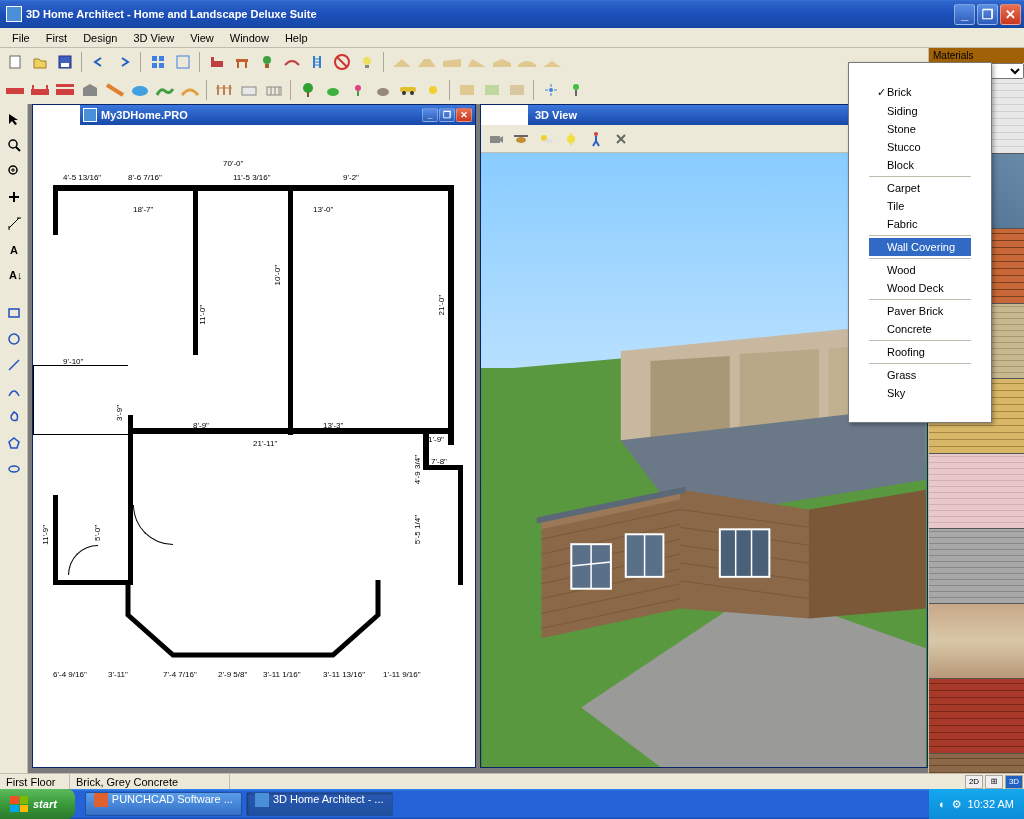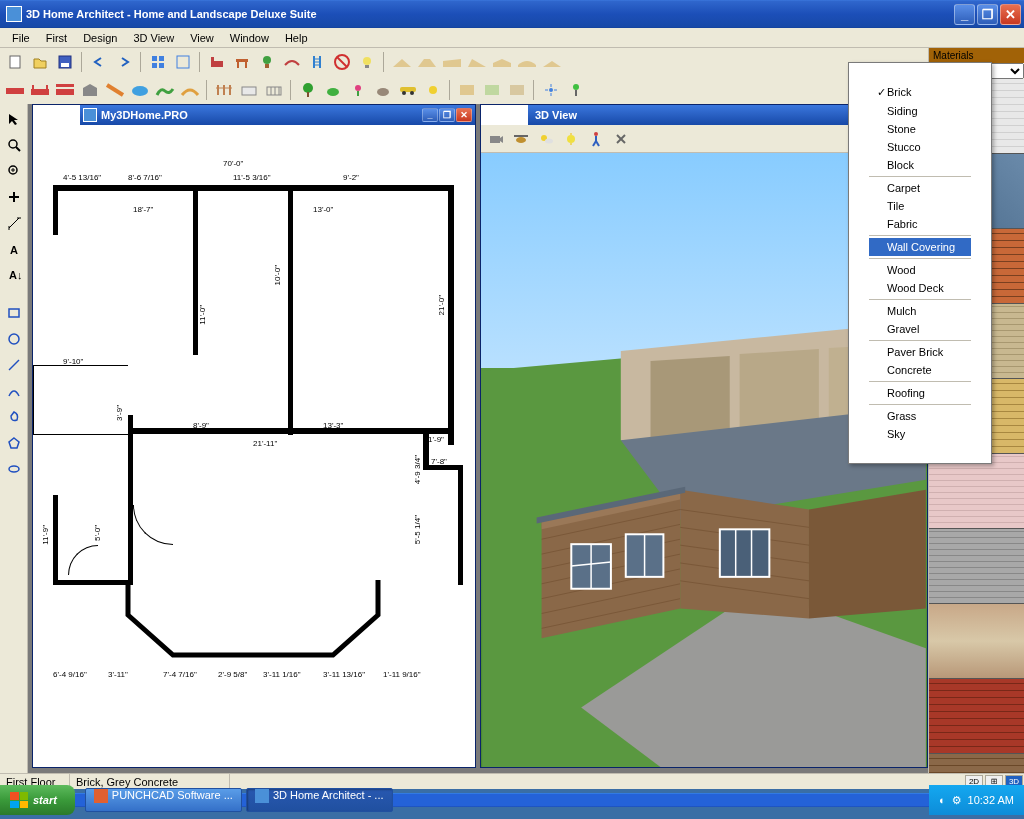--- a/index.html
+++ b/index.html
@@ -64,21 +64,21 @@
 .context-menu .mitem.sel { background: #316ac5; color: white; }
 .context-menu .mitem .chk { display: inline-block; width: 10px; }
 
 
 .statusbar { position: absolute; bottom: 30px; left: 0; right: 0; height: 16px; background: #ece9d8; border-top: 1px solid #c0bcb0; display: flex; align-items: center; font-size: 10px; }
 .statusbar .cell { padding: 0 6px; border-right: 1px solid #c0bcb0; height: 100%; display: flex; align-items: center; }
 .statusbar .spacer { flex: 1; }
 .statusbar .mode { width: 18px; height: 14px; border: 1px solid #aca899; margin: 0 1px; display: flex; align-items: center; justify-content: center; font-size: 8px; background: #f0f0f0; }
 
 
-.taskbar { position: absolute; bottom: 12px; left: 0; right: 0; height: 14px; background: linear-gradient(to bottom, #3b8eed 0%, #2462d8 8%, #2462d8 92%, #1a4ab0 100%); display: flex; align-items: center; }
+.taskbar { position: absolute; bottom: 0; left: 0; right: 0; height: 30px; background: linear-gradient(to bottom, #3b8eed 0%, #2462d8 8%, #2462d8 92%, #1a4ab0 100%); display: flex; align-items: center; }
 .startbtn { height: 30px; padding: 0 18px 0 10px; background: linear-gradient(to bottom, #5dbb5d 0%, #3a9a3a 50%, #2a7a2a 100%); color: white; font-weight: bold; font-style: italic; font-size: 16px; display: flex; align-items: center; border-radius: 0 8px 8px 0; font-family: "Franklin Gothic Medium", Arial; }
 .startbtn .logo { width: 18px; height: 16px; margin-right: 5px; display: grid; grid-template-columns: 1fr 1fr; grid-template-rows: 1fr 1fr; gap: 1px; }
 .startbtn .logo div:nth-child(1){background:#f25022;} .startbtn .logo div:nth-child(2){background:#7fba00;} .startbtn .logo div:nth-child(3){background:#00a4ef;} .startbtn .logo div:nth-child(4){background:#ffb900;}
 .taskbtn { height: 24px; margin: 0 2px; padding: 0 8px; background: linear-gradient(to bottom, #5a9de8, #3470c8); color: white; border: 1px solid #2050a0; border-radius: 2px; display: flex; align-items: flex-start; font-size: 11px; max-width: 160px; overflow: hidden; white-space: nowrap; }
 .taskbtn.active { background: linear-gradient(to bottom, #2858b0, #2050a0); box-shadow: inset 1px 1px 2px rgba(0,0,0,0.3); }
 .systray { height: 30px; background: linear-gradient(to bottom, #14a8f0 0%, #0d8cd8 100%); padding: 0 10px; display: flex; align-items: center; color: white; font-size: 11px; margin-left: auto; gap: 6px; }
 
 
 svg { display: block; }
 </style>
@@ -651,24 +651,20 @@
       <div class="mitem"><span class="chk"></span>Fabric</div>
     </div>
     <div class="mgroup">
       <div class="mitem sel"><span class="chk"></span>Wall Covering</div>
     </div>
     <div class="mgroup">
       <div class="mitem"><span class="chk"></span>Wood</div>
       <div class="mitem"><span class="chk"></span>Wood Deck</div>
     </div>
     <div class="mgroup">
-      <div class="mitem"><span class="chk"></span>Mulch</div>
-      <div class="mitem"><span class="chk"></span>Gravel</div>
-    </div>
-    <div class="mgroup">
       <div class="mitem"><span class="chk"></span>Paver Brick</div>
       <div class="mitem"><span class="chk"></span>Concrete</div>
     </div>
     <div class="mgroup">
       <div class="mitem"><span class="chk"></span>Roofing</div>
     </div>
     <div class="mgroup">
       <div class="mitem"><span class="chk"></span>Grass</div>
       <div class="mitem"><span class="chk"></span>Sky</div>
     </div>

